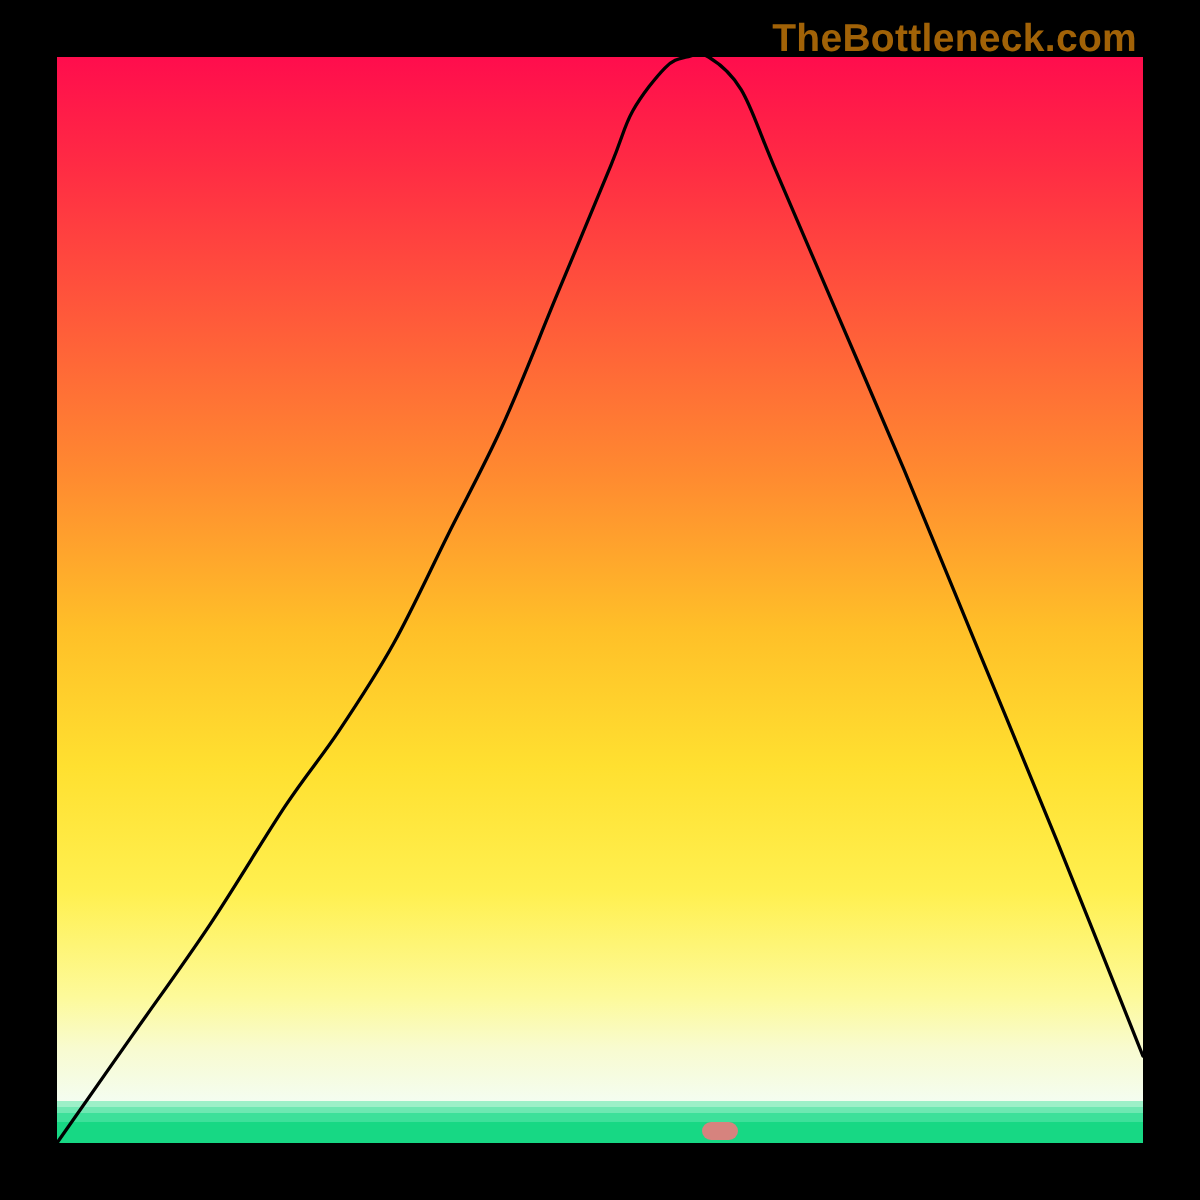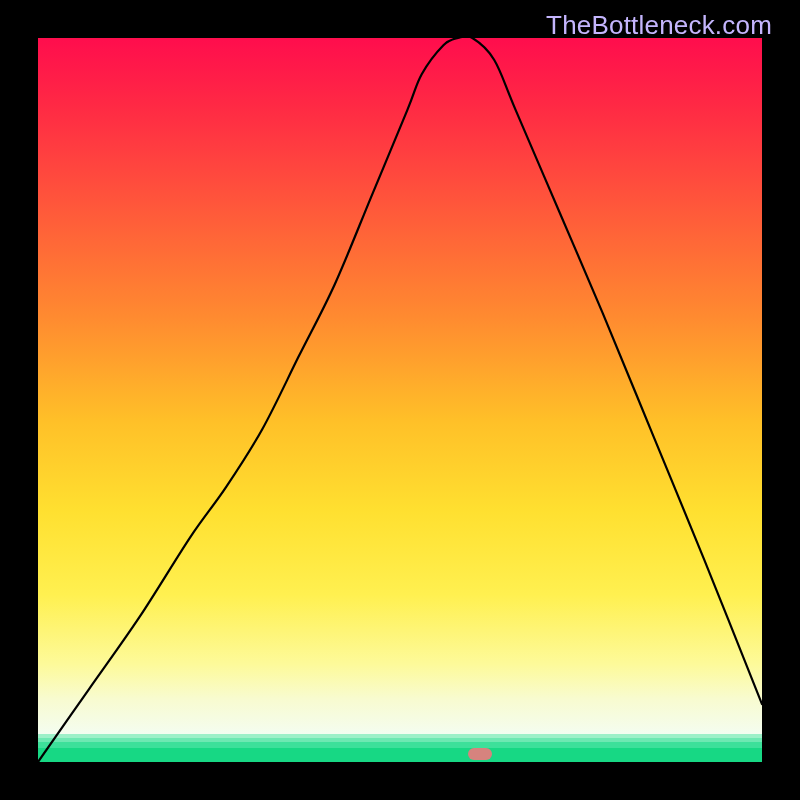--- a/index.html
+++ b/index.html
@@ -20,25 +20,25 @@
     position: absolute;
     left: 38px;
     top: 38px;
     width: 724px;
     height: 724px;
     overflow: hidden;
   }
   .watermark {
     position: absolute;
     top: 10px;
-    right: 28px;
+    right: 42px;
     font-family: Arial, Helvetica, sans-serif;
     font-size: 26px;
-    font-weight: 400;
-    color: #c4b5fd;
+    font-weight: 700;
+    color: #a16207;
     letter-spacing: 0.2px;
   }
   .gradient-area {
     position: absolute;
     left: 0;
     right: 0;
     bottom: 0;
   }
   .strip {
     position: absolute;

